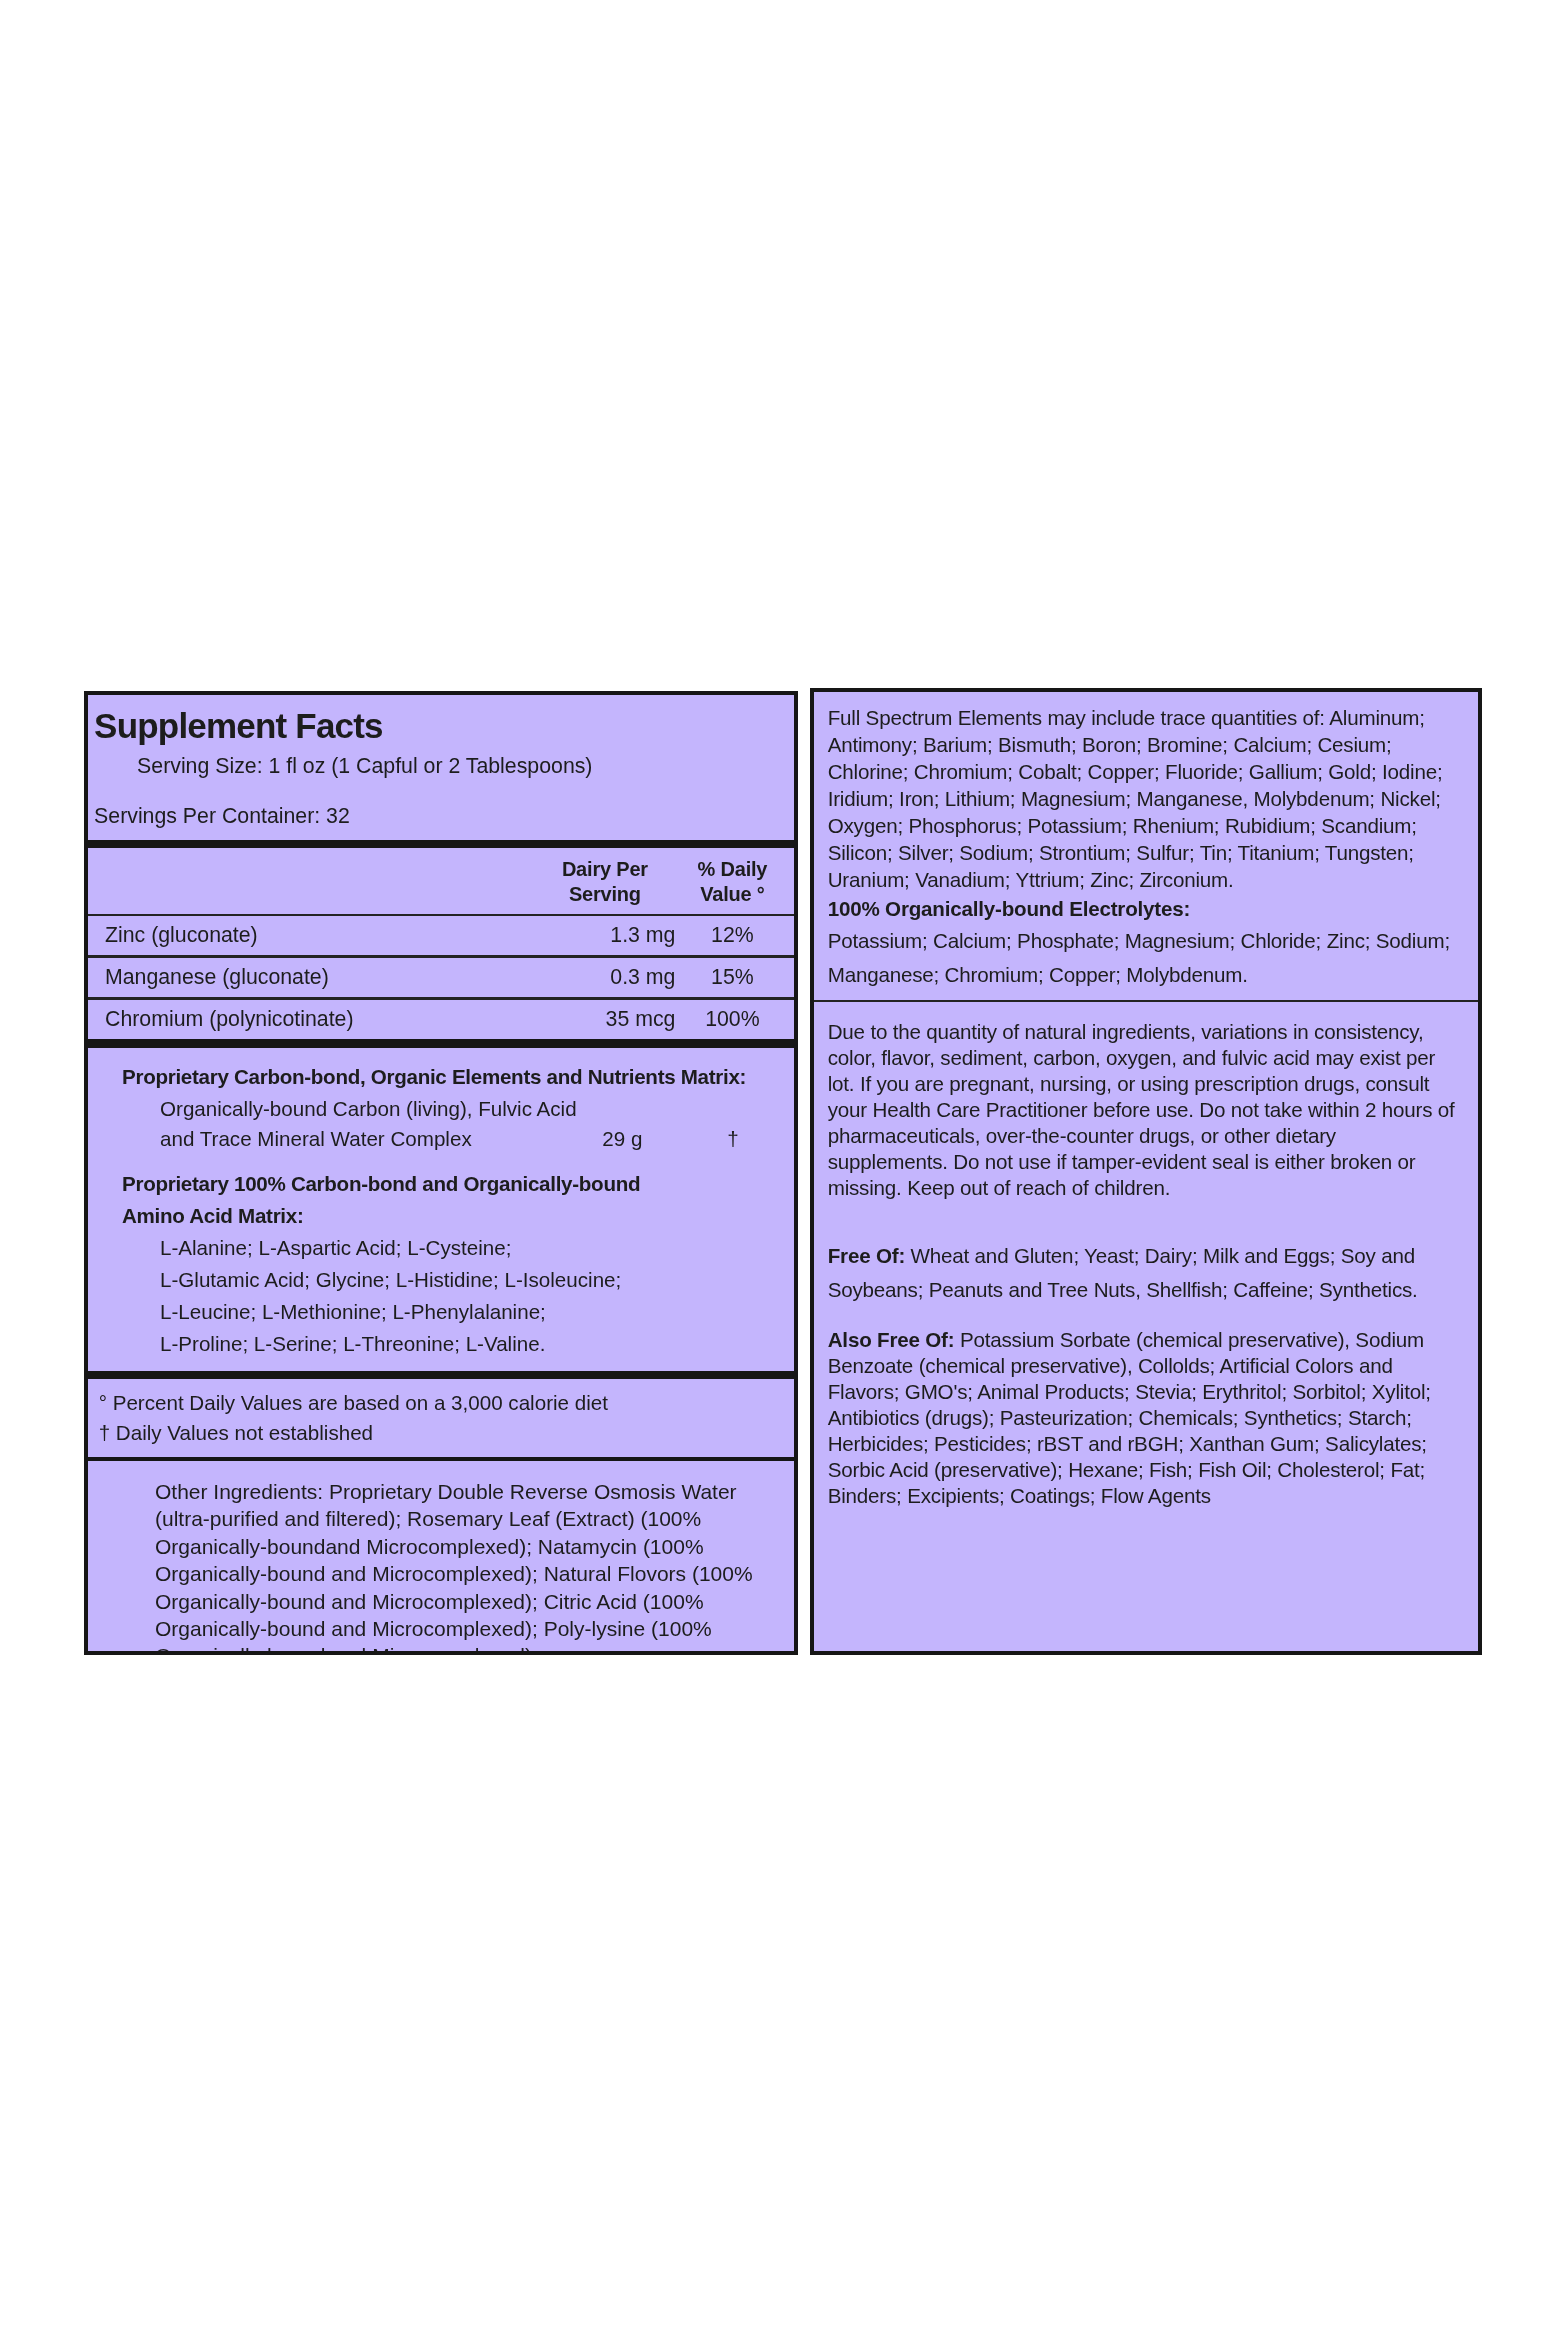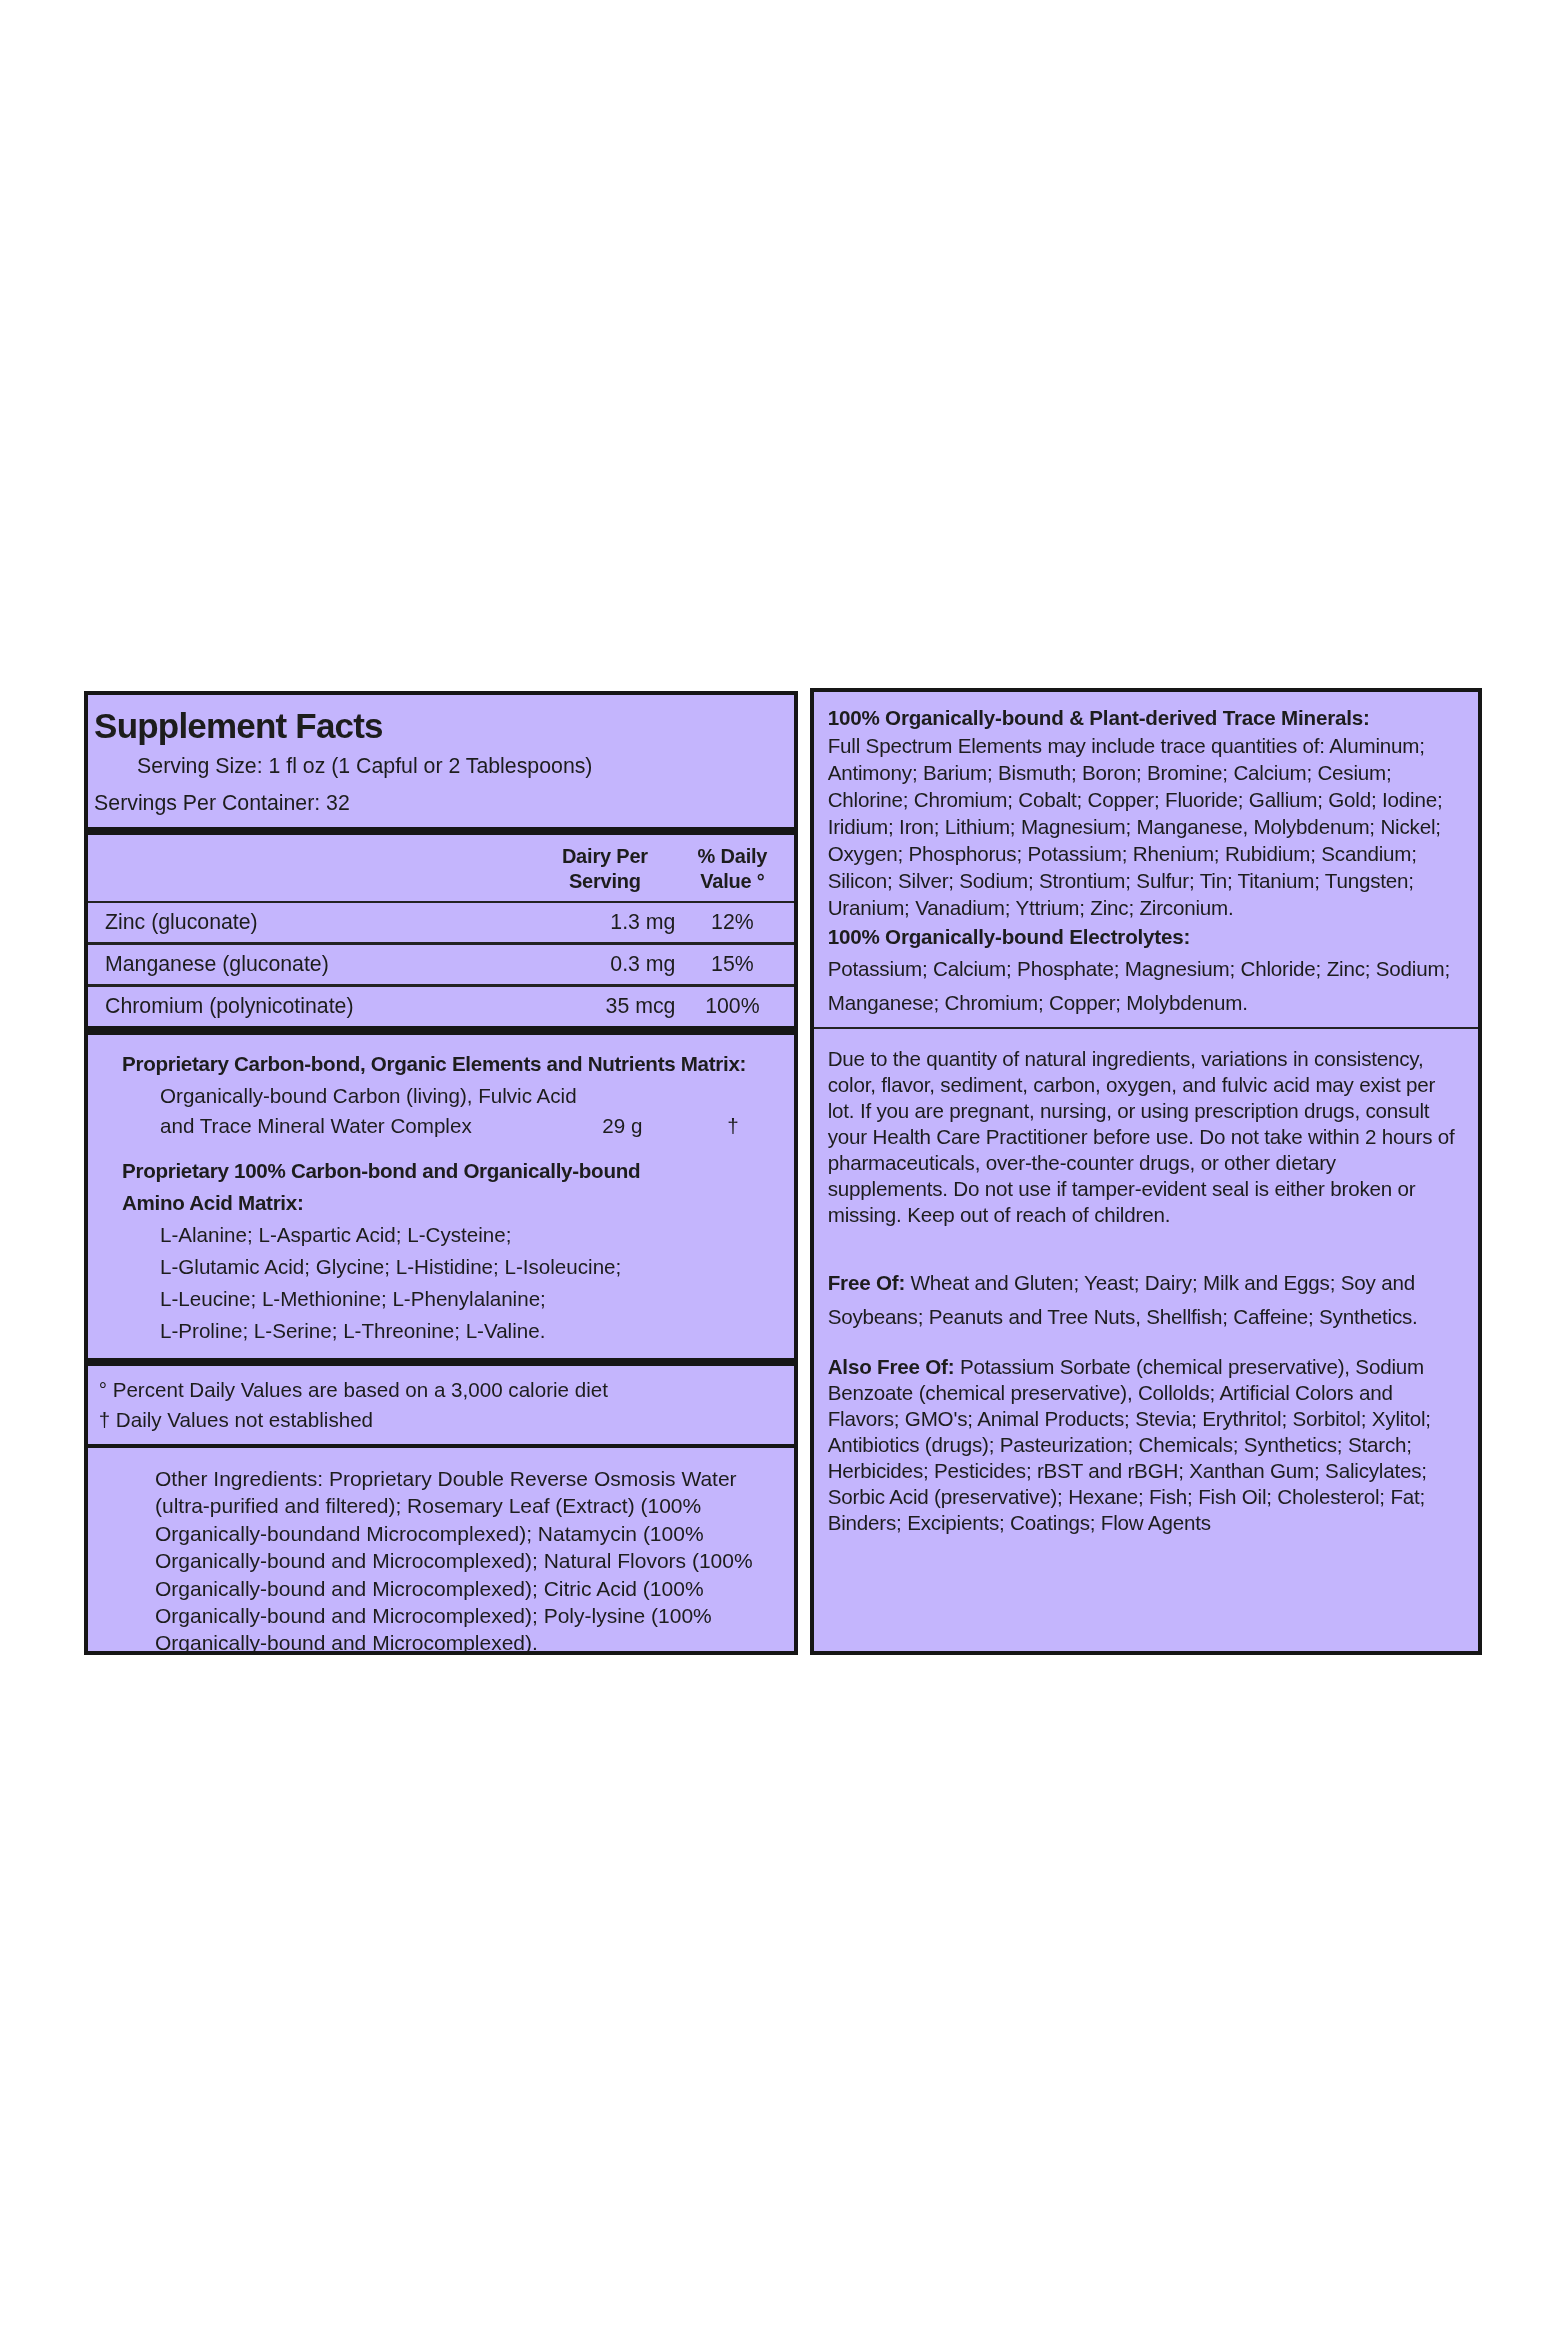--- a/index.html
+++ b/index.html
@@ -16,21 +16,21 @@
   #left-panel{left:84px;top:691px;width:714px;height:964px;}
   #right-panel{left:810px;top:688px;width:672px;height:967px;}
 
   .bar{height:8.4px;background:#161616;}
   .bar-thin{height:3.8px;background:#161616;}
   .rule{height:2.3px;background:#232323;}
 
   
   .lp-header{padding:12.2px 7.6px 9.1px 6.1px;}
   .sf-title{font-size:35px;font-weight:700;letter-spacing:-0.8px;line-height:38px;}
-  .serving-line{font-size:21.3px;line-height:27.4px;margin-top:10px;}
+  .serving-line{font-size:21.3px;line-height:27.4px;margin-top:23px;}
   .serving-line.first{margin-top:7.6px;margin-left:43px;}
 
   .thead{display:flex;align-items:flex-end;padding:9.1px 4.6px 7.6px 0;}
   .tname{flex:1;}
   .tcol{width:141px;text-align:center;font-weight:700;font-size:20px;
         line-height:24.4px;white-space:pre-line;letter-spacing:-0.2px;}
   .tcol.dv{width:114px;}
   .trow{display:flex;align-items:center;padding:6.1px 4.6px 6.1px 0;min-height:38px;box-sizing:border-box;}
   .trow .nm{flex:1;padding-left:17px;font-size:21.3px;}
   .trow .amt{width:141px;text-align:right;font-size:21.3px;}
@@ -130,21 +130,20 @@
   </div>
 
   <div class="bar-thin"></div>
 
   <div class="other">Other Ingredients: Proprietary Double Reverse Osmosis Water (ultra-purified and filtered); Rosemary Leaf (Extract) (100% Organically-boundand Microcomplexed); Natamycin (100% Organically-bound and Microcomplexed); Natural Flovors (100% Organically-bound and Microcomplexed); Citric Acid (100% Organically-bound and Microcomplexed); Poly-lysine (100% Organically-bound and Microcomplexed).</div>
 </div>
 
 <div id="right-panel" class="panel">
 
   <div class="rp-sec1">
-    <div class="rt-head">100% Organically-bound &amp; Plant-derived Trace Minerals:</div>
     <div class="rt-body">Full Spectrum  Elements may include trace quantities of: Aluminum; Antimony; Barium; Bismuth; Boron; Bromine; Calcium; Cesium; Chlorine; Chromium; Cobalt; Copper; Fluoride; Gallium; Gold; Iodine; Iridium; Iron; Lithium; Magnesium; Manganese, Molybdenum; Nickel; Oxygen; Phosphorus; Potassium; Rhenium; Rubidium; Scandium; Silicon; Silver; Sodium; Strontium; Sulfur; Tin; Titanium; Tungsten; Uranium; Vanadium; Yttrium; Zinc; Zirconium.</div>
     <div class="rt-head electro-head">100% Organically-bound Electrolytes:</div>
     <div class="rt-body electro-body">Potassium; Calcium; Phosphate; Magnesium; Chloride; Zinc; Sodium; Manganese; Chromium; Copper; Molybdenum.</div>
   </div>
 
   <div class="rule"></div>
 
   <div class="rp-sec2">
     <div class="caution">Due to the quantity of natural ingredients, variations in consistency, color, flavor, sediment, carbon, oxygen, and fulvic acid may exist per lot. If you are pregnant, nursing, or using prescription drugs, consult your Health Care Practitioner before use. Do not take within 2 hours of pharmaceuticals, over-the-counter drugs, or other dietary supplements. Do not use if tamper-evident seal is either broken or missing. Keep out of reach of children.</div>
 

